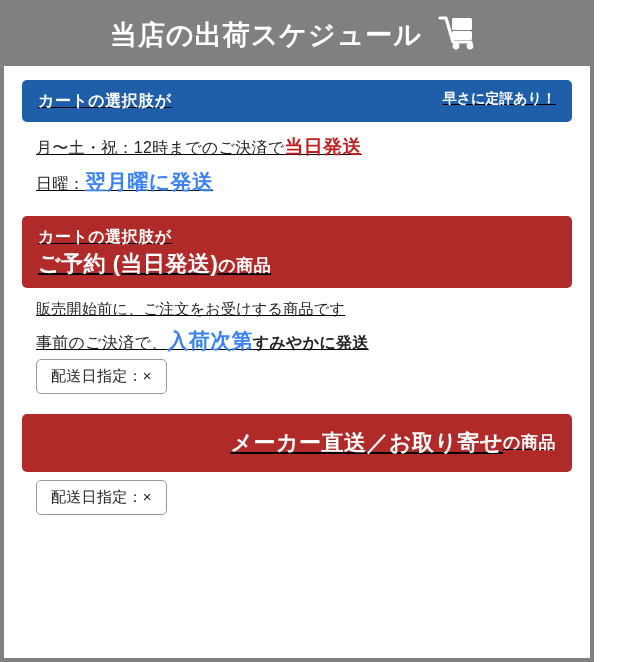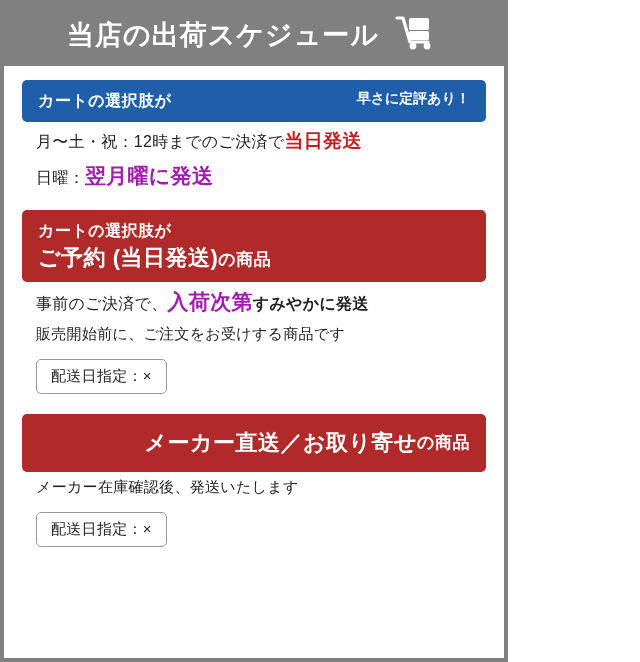--- a/index.html
+++ b/index.html
@@ -6,21 +6,21 @@
     margin: 0;
     padding: 0;
   }
   body {
     width: 640px;
     height: 662px;
     font-family: "Liberation Sans", sans-serif;
     background: #ffffff;
   }
   .page {
-    width: 508px;
+    width: 594px;
     height: 662px;
     box-sizing: border-box;
     background: #ffffff;
     border: 4px solid #808080;
     position: relative;
     overflow: hidden;
   }
   
   .header {
     height: 62px;
@@ -36,20 +36,21 @@
     font-weight: bold;
     letter-spacing: 1px;
     line-height: 1;
   }
   .truck-icon {
     display: block;
   }
   
   .content {
     padding: 14px 18px 0 18px;
+    text-decoration: underline;
   }
   .band {
     color: #ffffff;
     border-radius: 5px;
     padding: 10px 16px;
     box-sizing: border-box;
     position: relative;
     display: flex;
     align-items: center;
   }
@@ -89,53 +90,53 @@
     line-height: 1.35;
     padding: 14px 16px;
     justify-content: flex-end;
   }
   .band-single .suffix {
     font-size: 17px;
   }
 
   
   .detail {
-    padding: 2px 12px 6px 14px;
+    padding: 8px 12px 6px 14px;
   }
   .detail .row {
     font-size: 16px;
     color: #222222;
     line-height: 1.75;
     letter-spacing: .3px;
   }
   .detail .row.small {
     font-size: 15px;
   }
   .em-red {
     color: #c0201f;
     font-weight: bold;
     font-size: 19px;
   }
   .em-red-lg {
-    color: #a21caf;
+    color: #3b82f6;
     font-weight: bold;
     font-size: 21px;
     margin-top: 20px;
   }
   .label-strong {
     font-weight: bold;
   }
   .pill {
     display: inline-block;
     border: 1px solid #999999;
     border-radius: 5px;
     padding: 7px 14px;
     font-size: 15px;
     color: #222222;
-    margin-top: 12px;
+    margin-top: 0;
     background: #ffffff;
     letter-spacing: .3px;
   }
   .spacer-sm { height: 10px; }
   .spacer-md { height: 14px; }
 </style>
 </head>
 <body>
 
 <div class="page">
@@ -174,34 +175,33 @@
 
     <div>
       <div class="band band-red">
         <div class="band-lines">
           <div class="band-small">カートの選択肢が</div>
           <div class="band-big"><span>ご予約 (当日発送)</span><span class="suffix">の商品</span></div>
         </div>
       </div>
 
       <div class="detail">
+        <div class="row small"><span>販売開始前に、ご注文をお受けする商品です</span></div>
         <div class="row"><span>事前のご決済で、</span><span class="em-red-lg">入荷次第</span><span class="label-strong">すみやかに発送</span></div>
-        <div class="row small"><span>販売開始前に、ご注文をお受けする商品です</span></div>
         <div class="pill">配送日指定：×</div>
       </div>
     </div>
 
     <div class="spacer-md"></div>
 
     <div>
       <div class="band band-red band-single">
         <span>メーカー直送／お取り寄せ</span>
           <span class="suffix">の商品</span>
       </div>
 
       <div class="detail">
-        <div class="row small"><span>メーカー在庫確認後、発送いたします</span></div>
         <div class="pill">配送日指定：×</div>
       </div>
     </div>
 
   </div>
 </div>
 
 </body></html>

